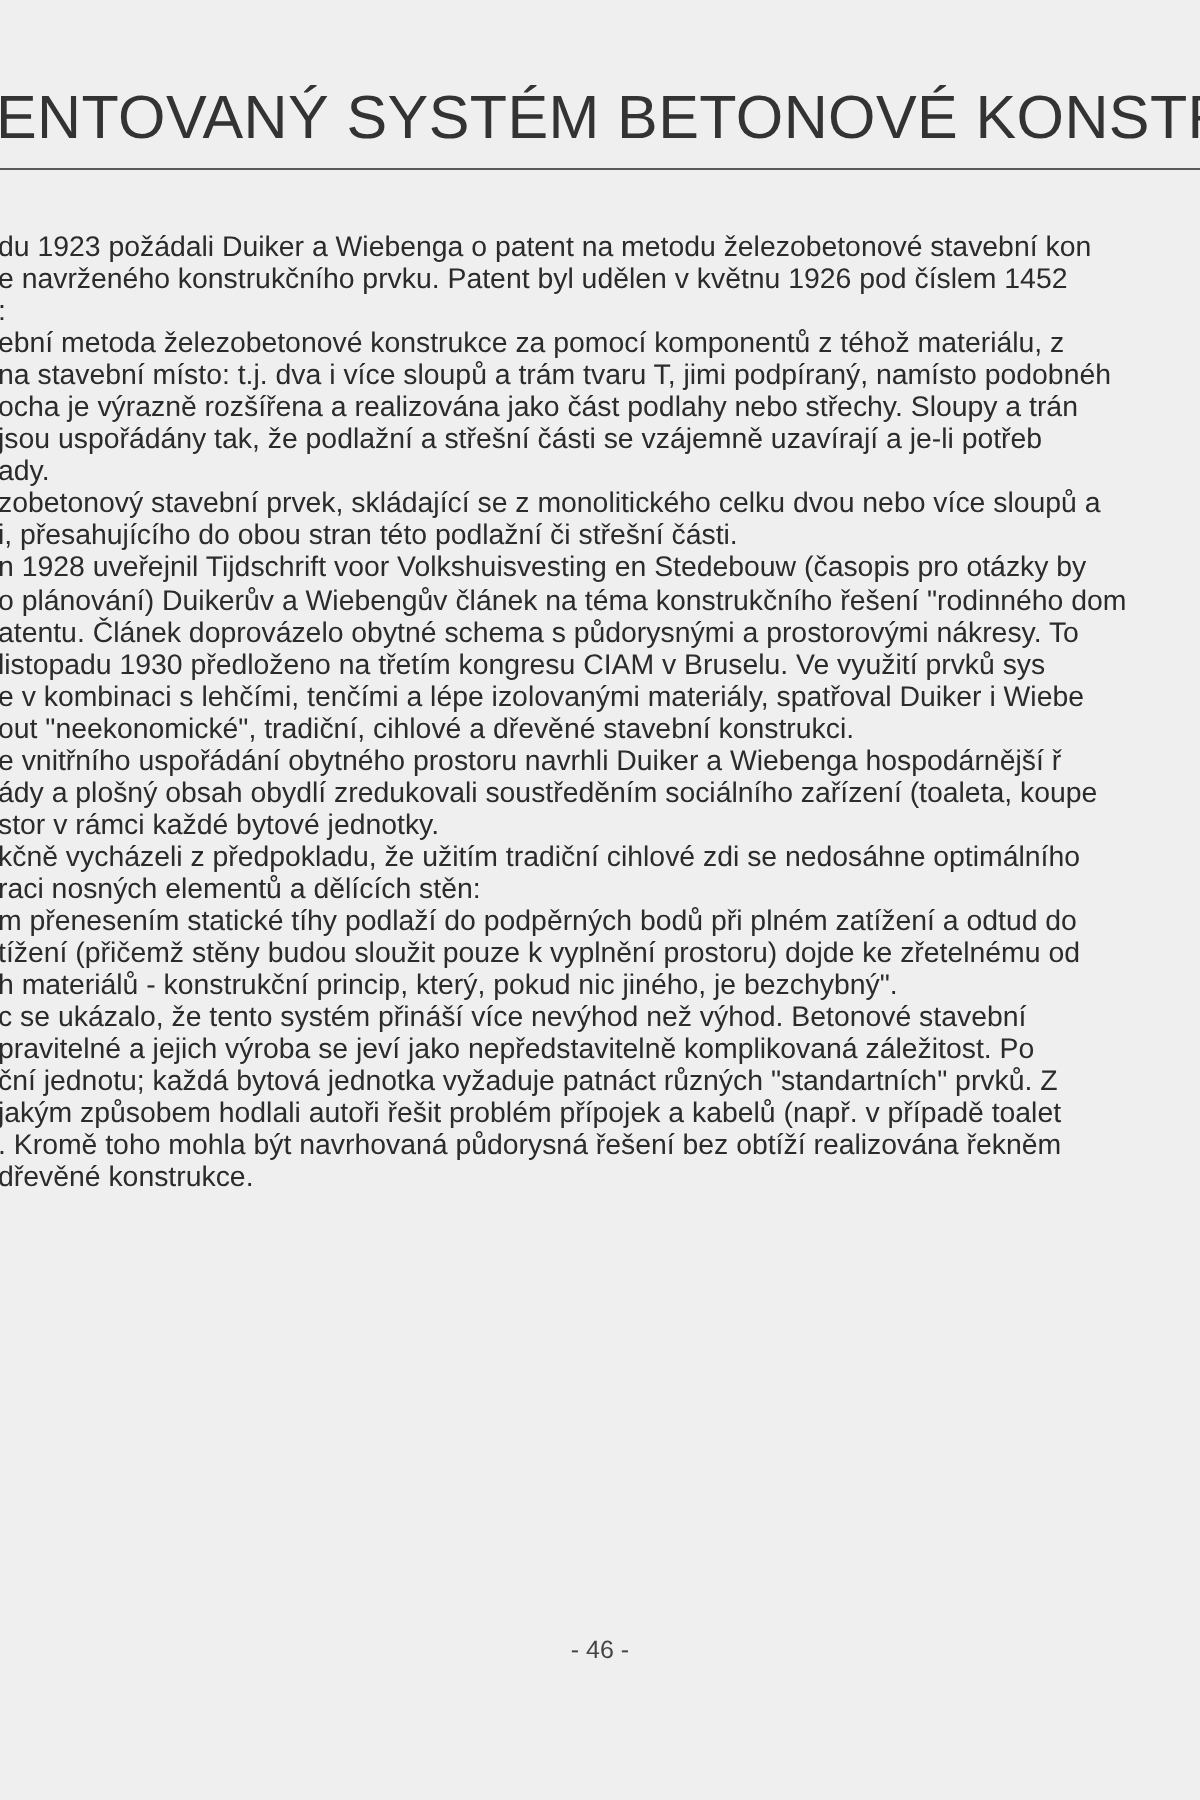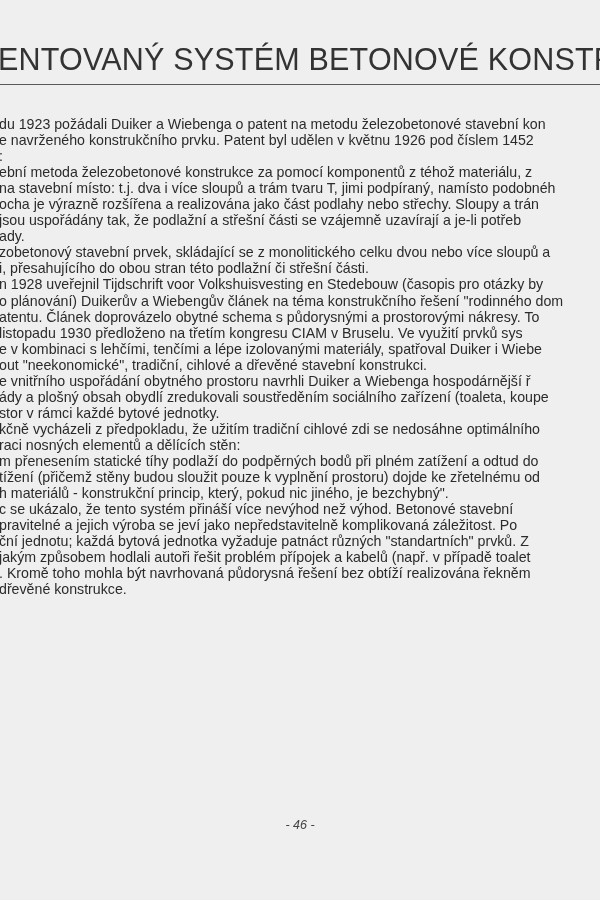--- a/index.html
+++ b/index.html
@@ -21,21 +21,21 @@
   }
   .body-text {
     position:absolute; left:-1px; top:116px; width:640px;
   }
   .line {
     font-size:14.2px; line-height:16.05px; height:16.05px;
     white-space:nowrap;
   }
   .page-number {
     position:absolute; left:0; width:600px; top:818px;
-    text-align:center; font-size:12.5px; color:#444;font-style:italic;
+    text-align:center; font-size:12.5px; color:#444;
   }
 </style>
 </head>
 <body>
 
 <div>
   <div class="title">ENTOVANÝ SYSTÉM BETONOVÉ KONSTRU</div>
   <div class="rule"></div>
 
   <div class="body-text">

